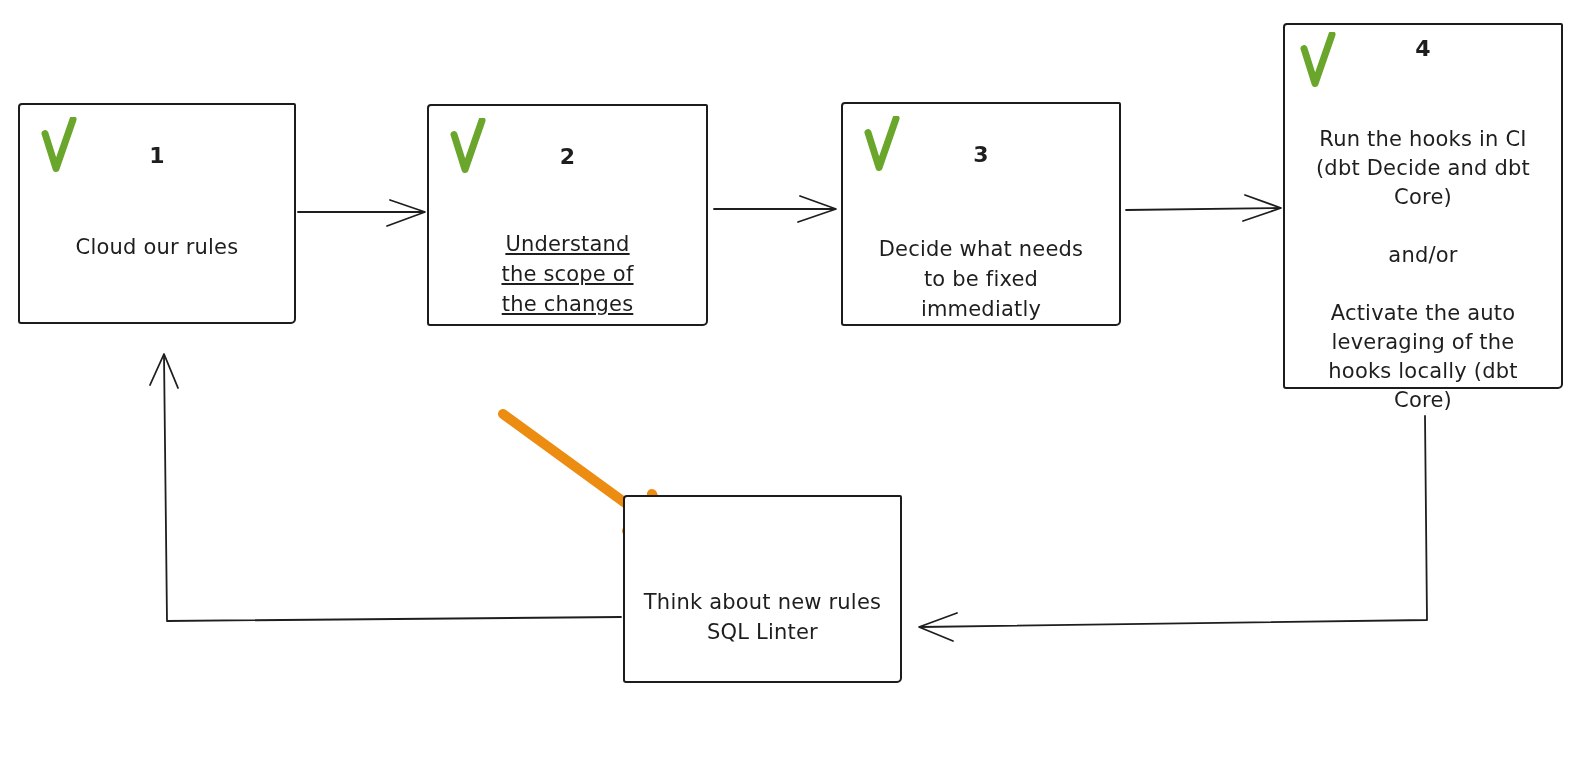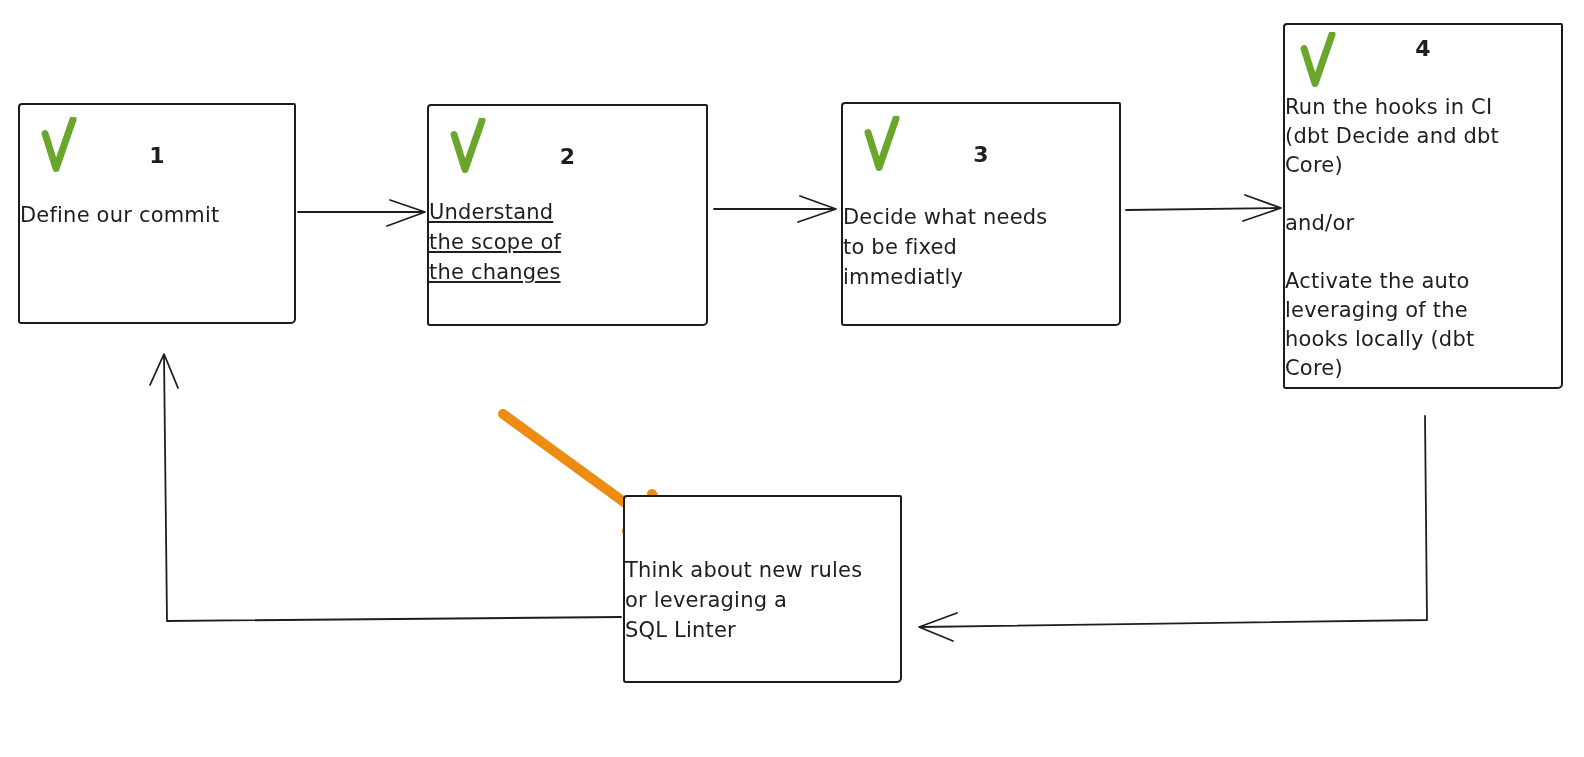--- a/index.html
+++ b/index.html
@@ -30,21 +30,21 @@
     fill:none;stroke:var(--check);stroke-width:7;
     stroke-linecap:round;stroke-linejoin:round;
   }
   .step4 .check{left:13px;top:7px;}
   .num{
     text-align:center;font-size:22px;font-weight:bold;
     padding-top:38px;letter-spacing:.4px;
   }
   .step4 .num{padding-top:11px;}
   .box-body{
-    position:absolute;left:0;right:0;text-align:left;
+    position:absolute;left:0;right:0;text-align:center;margin-top:32px;
   }
   .line{
     font-size:21px;line-height:30px;min-height:30px;
     letter-spacing:.2px;white-space:nowrap;
   }
   .step4 .line{line-height:29px;min-height:29px;}
   .b1 .box-body{top:95px;}
   .b2 .box-body{top:91px;text-decoration:underline;}
   .b3 .box-body{top:98px;}
   .b4 .box-body{top:68px;}
@@ -88,21 +88,21 @@
   </svg>
 
   <div class="box b1" style="left:18px;top:103px;width:278px;height:221px">
     <div class="box-head">
       <svg class="check" viewBox="0 0 38 55">
         <path d="M6 16 L17 51 L34 2"></path>
       </svg>
       <div class="num">1</div>
     </div>
     <div class="box-body">
-      <div class="line">Define our commit</div>
+      <div class="line">Cloud our rules</div>
     </div>
   </div>
 
   <div class="box b2" style="left:427px;top:104px;width:281px;height:222px">
     <div class="box-head">
       <svg class="check" viewBox="0 0 38 55">
         <path d="M6 16 L17 51 L34 2"></path>
       </svg>
       <div class="num">2</div>
     </div>
@@ -144,18 +144,17 @@
       <div class="line">Activate the auto</div>
       <div class="line">leveraging of the</div>
       <div class="line">hooks locally (dbt</div>
       <div class="line">Core)</div>
     </div>
   </div>
 
   <div class="box b5" style="left:623px;top:495px;width:279px;height:188px">
     <div class="box-body">
       <div class="line">Think about new rules</div>
-      <div class="line">or leveraging a</div>
       <div class="line">SQL Linter</div>
     </div>
   </div>
 
 </div>
 
 </body></html>

